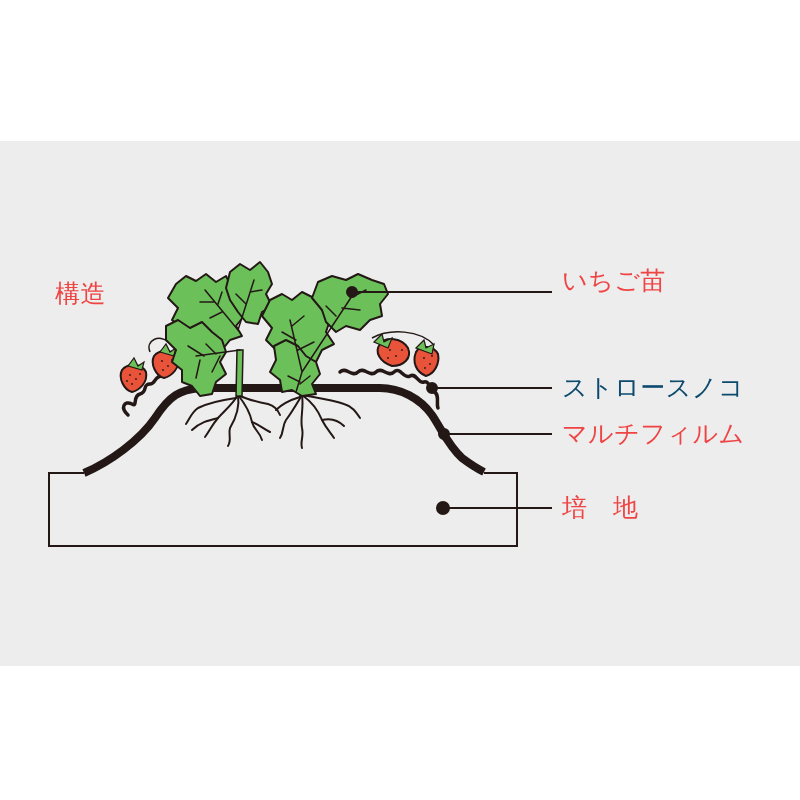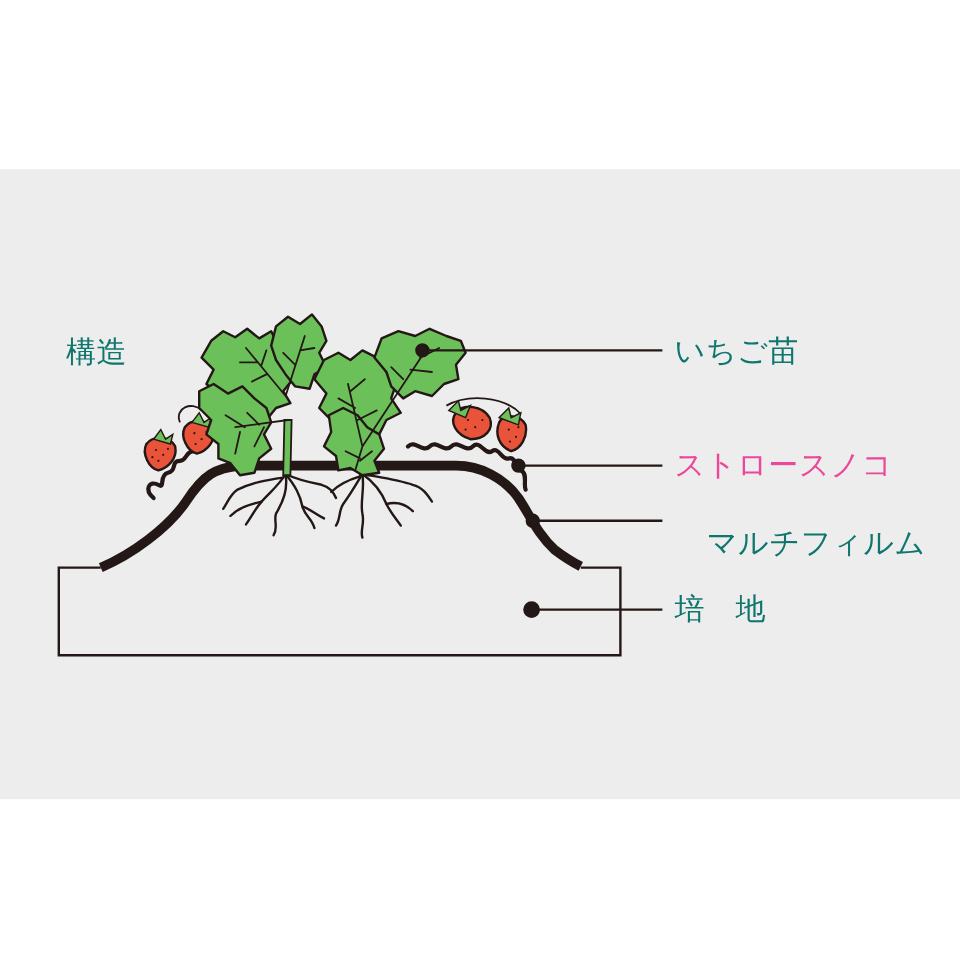--- a/index.html
+++ b/index.html
@@ -5,24 +5,24 @@
     html, body { margin: 0; padding: 0; }
     body {
       width: 800px; height: 800px; background: #ffffff; position: relative; overflow: hidden;
       font-family: "DejaVu Sans", sans-serif;
     }
     .panel {
       position: absolute; left: 0; top: 141px; width: 800px; height: 525px; background: #ededed;
     }
     .diagram { position: absolute; left: 0; top: 0; width: 800px; height: 800px; }
     .label {
-      position: absolute; font-size: 25px; color: #0f766e; line-height: 1; white-space: nowrap;
+      position: absolute; font-size: 25px; color: #ef4444; line-height: 1; white-space: nowrap;
       letter-spacing: 0.5px;
     }
-    .label.accent { color: #ec4899; }
+    .label.accent { color: #0c4a6e; }
   </style>
 </head>
 <body>
 
 <div class="panel"></div>
 
 <svg class="diagram" viewBox="0 0 800 800" xmlns="http://www.w3.org/2000/svg">
 
   <g>
     <polyline points="84,473 49,473 49,546 517,546 517,473 484,473" fill="none" stroke="#231815" stroke-width="2"></polyline>
@@ -125,16 +125,16 @@
     <line x1="432" y1="388" x2="552" y2="388"></line>
     <circle cx="432" cy="388" r="5"></circle>
     <line x1="444" y1="434" x2="552" y2="434"></line>
     <circle cx="444" cy="434" r="5"></circle>
     <line x1="443" y1="508" x2="552" y2="508"></line>
     <circle cx="443" cy="508" r="6"></circle>
   </g>
 </svg>
 
 <div class="label" style="left:55px; top:281px;">構造</div>
-<div class="label" style="left:562px; top:280px;">いちご苗</div>
+<div class="label" style="left:562px; top:268px;">いちご苗</div>
 <div class="label accent" style="left:562px; top:375px;">ストロースノコ</div>
-<div class="label" style="left:589px; top:421px;margin-top:19px;">マルチフィルム</div>
+<div class="label" style="left:562px; top:421px;">マルチフィルム</div>
 <div class="label" style="left:562px; top:495px;text-align:center;">培　地</div>
 
 </body></html>

